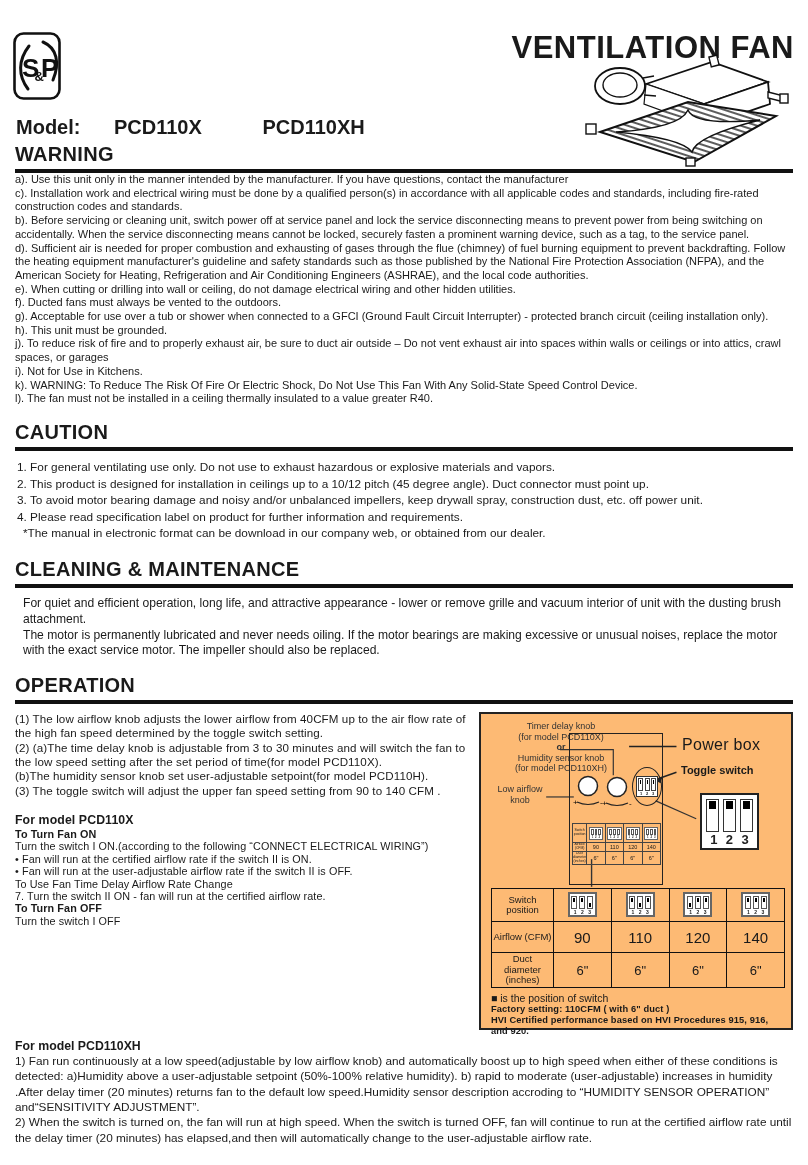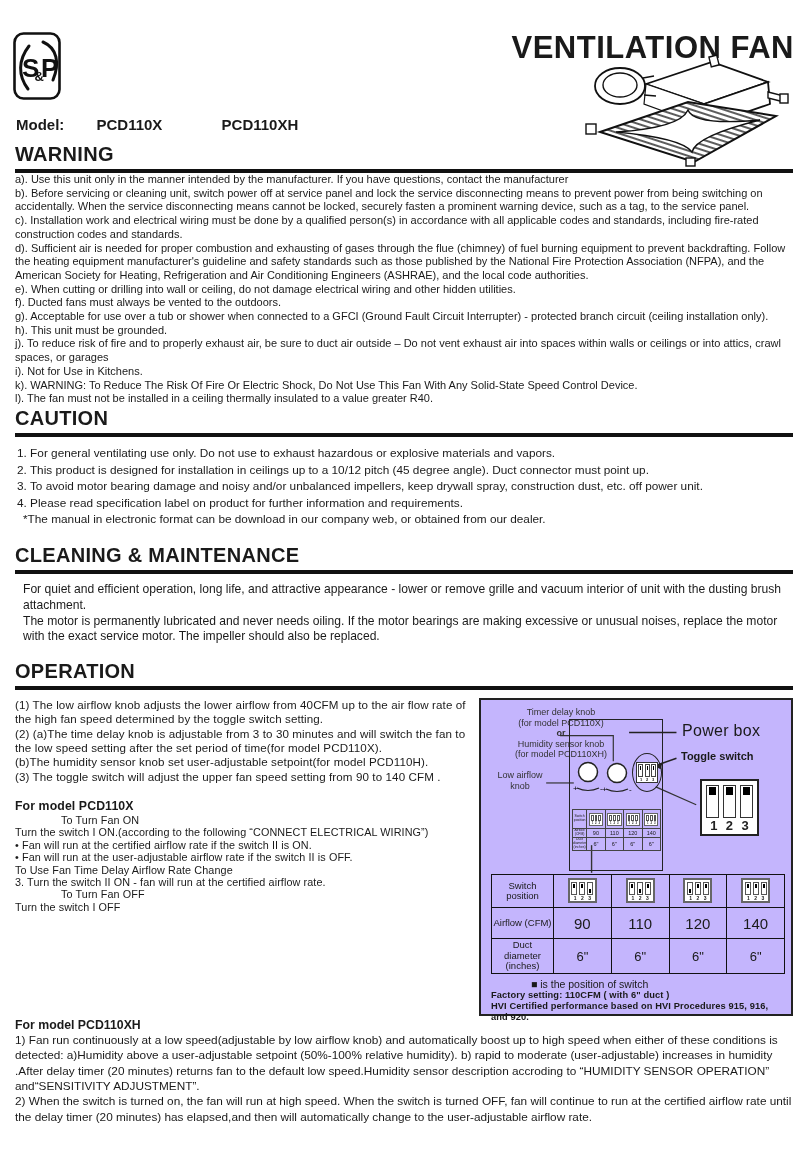--- a/index.html
+++ b/index.html
@@ -10,48 +10,48 @@
     font-family:"Liberation Sans", sans-serif;
   }
   
   .header { position:relative; height:140px; }
   .logo { position:absolute; left:13px; top:32px; width:48px; height:68px; }
   .page-title {
     position:absolute; right:14px; top:30px;
     font-size:31px; font-weight:bold; letter-spacing:0.5px; white-space:nowrap;
   }
   .fan-art { position:absolute; right:12px; top:52px; width:214px; height:116px; }
-  .model-line { position:absolute; left:16px; top:116px; font-size:15px; font-weight:bold; }
+  .model-line { position:absolute; left:16px; top:116px; font-size:20px; font-weight:bold; }
   .model-line .m2 { margin-left:28px; }
   .model-line .m3 { margin-left:55px; }
   
   .content { position:relative; padding:0 15px; }
   h2.sec { font-size:20px; font-weight:bold; letter-spacing:0.3px; line-height:24px; }
   .rule { height:4px; background:#111; margin-top:3px; }
   .warning-sec { margin-top:2px; }
   .w-intro { margin-top:9px; font-size:12.3px; font-weight:bold; line-height:14px; }
   .w-item { font-size:11px; line-height:13.7px; }
-  .caution-sec { margin-top:0; }
+  .caution-sec { margin-top:14px; }
   .c-item { font-size:11.8px; line-height:16.6px; padding-left:2px; }
   .c-note { font-size:11.8px; line-height:16.6px; padding-left:8px; }
   .caution-body, .cleaning-body { margin-top:8px; }
   .cleaning-sec { margin-top:15px; }
   .cl-para { font-size:12.1px; line-height:15.8px; padding-left:8px; padding-right:4px; }
   .operation-sec { margin-top:14px; }
   
   .op-cols { display:flex; margin-top:8px; }
   .op-left { width:466px; padding-right:6px; }
   .op-intro { font-size:11.6px; line-height:14.3px; letter-spacing:0.1px; }
   .pcdx { margin-top:15px; font-size:10.8px; line-height:12.4px; letter-spacing:0.1px; }
-  .pcdx .bold-line { font-weight:normal;margin-left:46px; }
+  .pcdx .bold-line { font-weight:bold; }
   .pcdx-title { font-size:12.3px; font-weight:bold; line-height:15px; }
   
   .diagram {
     position:relative; width:314px; height:318px; border:2px solid #222;
-    flex:none; background:#c4b5fd;
+    flex:none; background:#fdba74;
   }
   .dg-lines { position:absolute; left:0; top:0; width:100%; height:100%; }
   .knob-fn-label { position:absolute; left:4px; top:7px; width:152px; text-align:center;
     font-size:9px; line-height:10.6px; color:#333; }
   .knob-fn-label .or { font-weight:bold; }
   .low-airflow-label { position:absolute; left:8px; top:70px; width:62px; text-align:center;
     font-size:9px; line-height:10.6px; color:#333; }
   .power-box { position:absolute; left:88px; top:19px; width:94px; height:152px; border:1.5px solid #222; }
   .power-box-label { position:absolute; left:201px; top:22px; font-size:16px; letter-spacing:0.3px; }
   .toggle-label { position:absolute; left:200px; top:50px; font-size:11px; font-weight:bold; }
@@ -94,24 +94,24 @@
   .mini-table .lbl { font-size:3.4px; line-height:3.8px; width:13px; color:#222; }
   .mini-table .val { font-size:5.5px; line-height:8px; }
   
   .switch-table { position:absolute; left:10px; top:174px; width:294px; border-collapse:collapse; }
   .switch-table td { border:1.2px solid #111; text-align:center; vertical-align:middle; padding:1px; }
   .switch-table .rowlbl { font-size:9.5px; line-height:10.5px; width:62px; }
   .switch-table .cfm { font-size:15px; height:31px; }
   .switch-table .duct { font-size:13px; height:35px; }
   .switch-table .sw { height:33px; }
   .dg-notes { position:absolute; left:10px; top:278px; width:292px; }
-  .note0 { font-size:10.5px; line-height:12px;margin-left:40px; }
+  .note0 { font-size:10.5px; line-height:12px; }
   .noteb { font-size:9.3px; font-weight:bold; line-height:11px; letter-spacing:0.1px; }
   
-  .pcdxh { margin-top:1px; }
+  .pcdxh { margin-top:8px; }
   .pcdxh-title { font-size:12.3px; font-weight:bold; line-height:16px; }
   .pcdxh p { font-size:11.8px; line-height:15.3px; }
   svg text { font-family:"Liberation Sans", sans-serif; }
 </style>
 </head>
 <body>
 
 <div class="page">
 
   <div class="header">
@@ -164,22 +164,22 @@
       <span class="m3">PCD110XH</span>
     </div>
   </div>
 
   <div class="content">
 
     <div class="warning-sec">
       <h2 class="sec">WARNING</h2>
       <div class="rule"></div>
       <div class="w-item">a). Use this unit only in the manner intended by the manufacturer. If you have questions, contact the manufacturer</div>
+      <div class="w-item">c). Installation work and electrical wiring must be done by a qualified person(s) in accordance with all applicable codes and standards, including fire-rated construction codes and standards.</div>
       <div class="w-item">b). Before servicing or cleaning unit, switch power off at service panel and lock the service disconnecting means to prevent power from being switching on accidentally. When the service disconnecting means cannot be locked, securely fasten a prominent warning device, such as a tag, to the service panel.</div>
-      <div class="w-item">c). Installation work and electrical wiring must be done by a qualified person(s) in accordance with all applicable codes and standards, including fire-rated construction codes and standards.</div>
       <div class="w-item">d). Sufficient air is needed for proper combustion and exhausting of gases through the flue (chimney) of fuel burning equipment to prevent backdrafting. Follow the heating equipment manufacturer's guideline and safety standards such as those published by the National Fire Protection Association (NFPA), and the American Society for Heating, Refrigeration and Air Conditioning   Engineers (ASHRAE), and the local code authorities.</div>
       <div class="w-item">e). When cutting or drilling into wall or ceiling, do not damage electrical wiring and other hidden utilities.</div>
       <div class="w-item">f). Ducted fans must always be vented to the outdoors.</div>
       <div class="w-item">g). Acceptable for use over a tub or shower when connected to a GFCI (Ground Fault Circuit Interrupter) - protected branch circuit (ceiling installation only).</div>
       <div class="w-item">h). This unit must be grounded.</div>
       <div class="w-item">j). To reduce risk of fire and to properly exhaust air, be sure to duct air outside – Do not vent exhaust air into spaces within walls or ceilings or into attics, crawl spaces, or garages</div>
       <div class="w-item">i). Not for Use in Kitchens.</div>
       <div class="w-item">k).  WARNING: To Reduce The Risk Of Fire Or Electric Shock, Do Not Use This Fan With Any Solid-State Speed Control Device.</div>
       <div class="w-item">l). The fan must not be installed in a ceiling thermally insulated to a value greater R40.</div>
     </div>
@@ -218,21 +218,21 @@
             <div>(b)The humidity sensor knob set user-adjustable setpoint(for model PCD110H).</div>
             <div>(3) The toggle switch will adjust the upper fan speed setting from 90 to 140 CFM .</div>
           </div>
           <div class="pcdx">
             <div class="pcdx-title">For model PCD110X</div>
             <div class="bold-line">To Turn Fan ON</div>
             <div>Turn the switch I ON.(according to the following “CONNECT ELECTRICAL WIRING”)</div>
             <div>• Fan will run at the certified airflow rate if the switch II is ON.</div>
             <div>• Fan will run at the user-adjustable airflow rate if the switch II is OFF.</div>
             <div>To Use Fan Time Delay Airflow Rate Change</div>
-            <div>3. Turn the switch II ON - fan will run at the certified airflow rate.</div>
+            <div>7. Turn the switch II ON - fan will run at the certified airflow rate.</div>
             <div class="bold-line">To Turn Fan OFF</div>
             <div>Turn the switch I OFF</div>
           </div>
         </div>
 
         <div class="diagram">
           <svg class="dg-lines" viewBox="0 0 314 318">
             <polyline points="80,36 134,36 134,62" fill="none" stroke="#333" stroke-width="1.2"></polyline>
             <line x1="150" y1="33" x2="198" y2="33" stroke="#222" stroke-width="1.5"></line>
             <line x1="66" y1="84" x2="94" y2="84" stroke="#333" stroke-width="1.2"></line>

